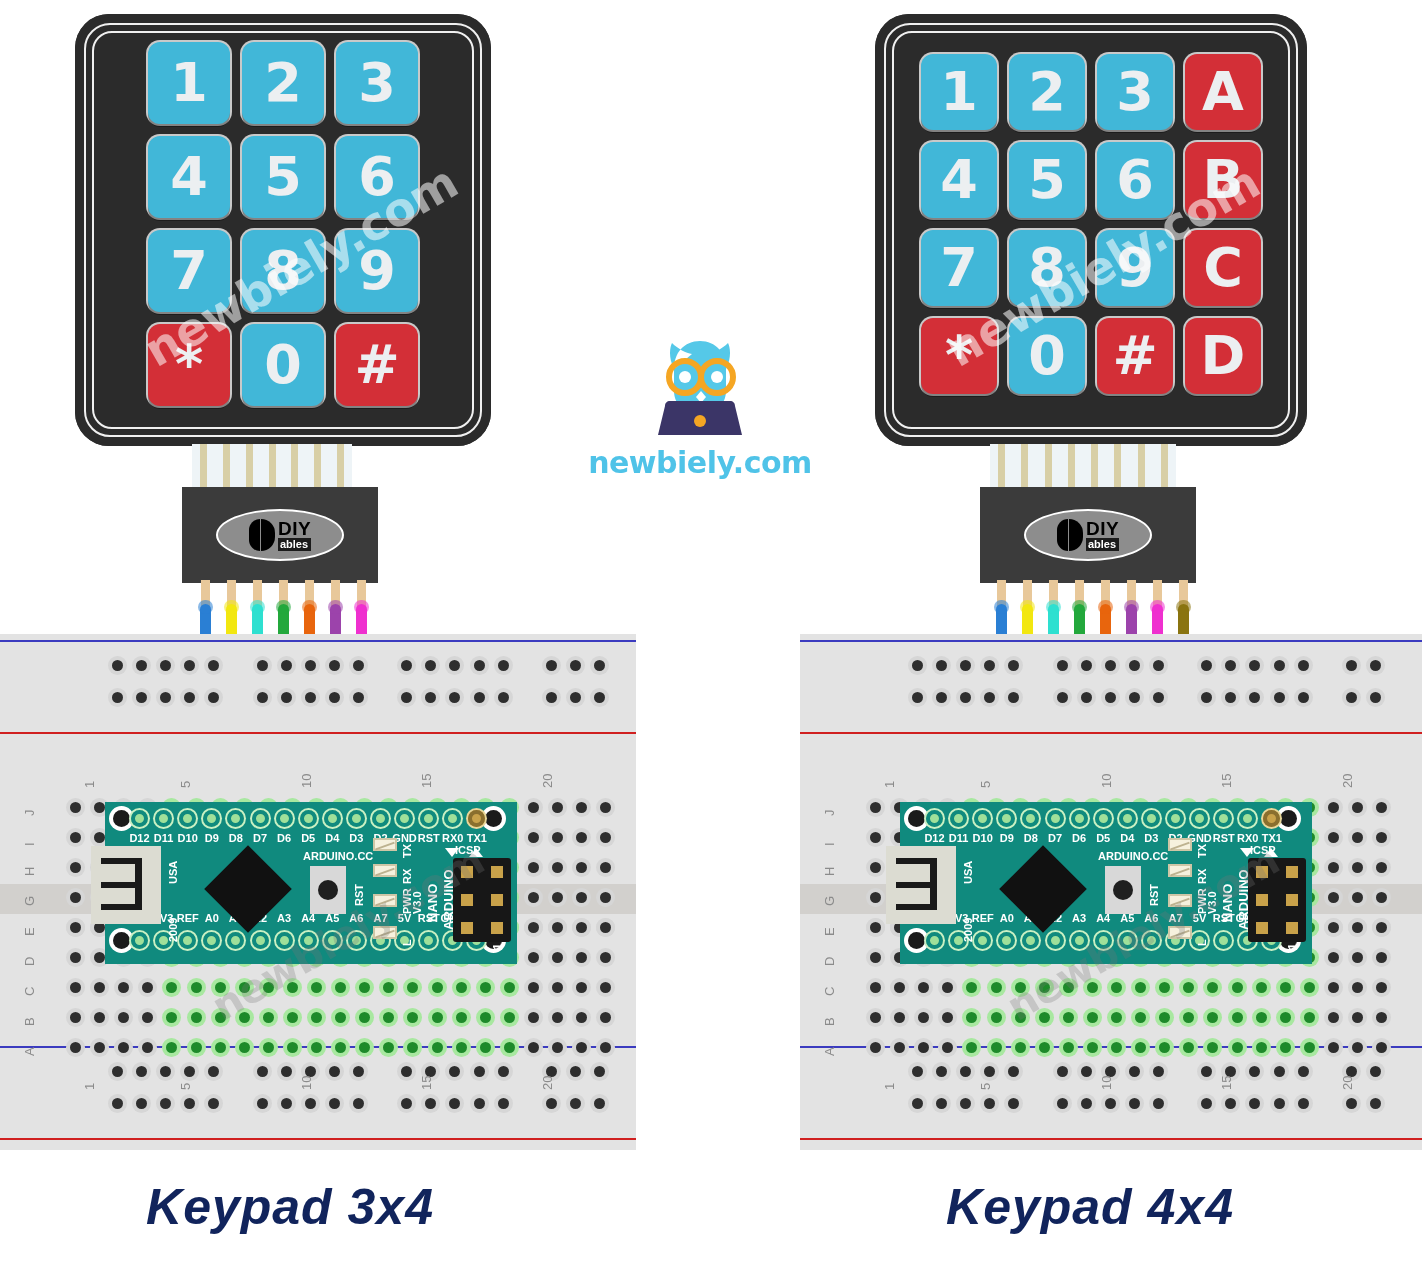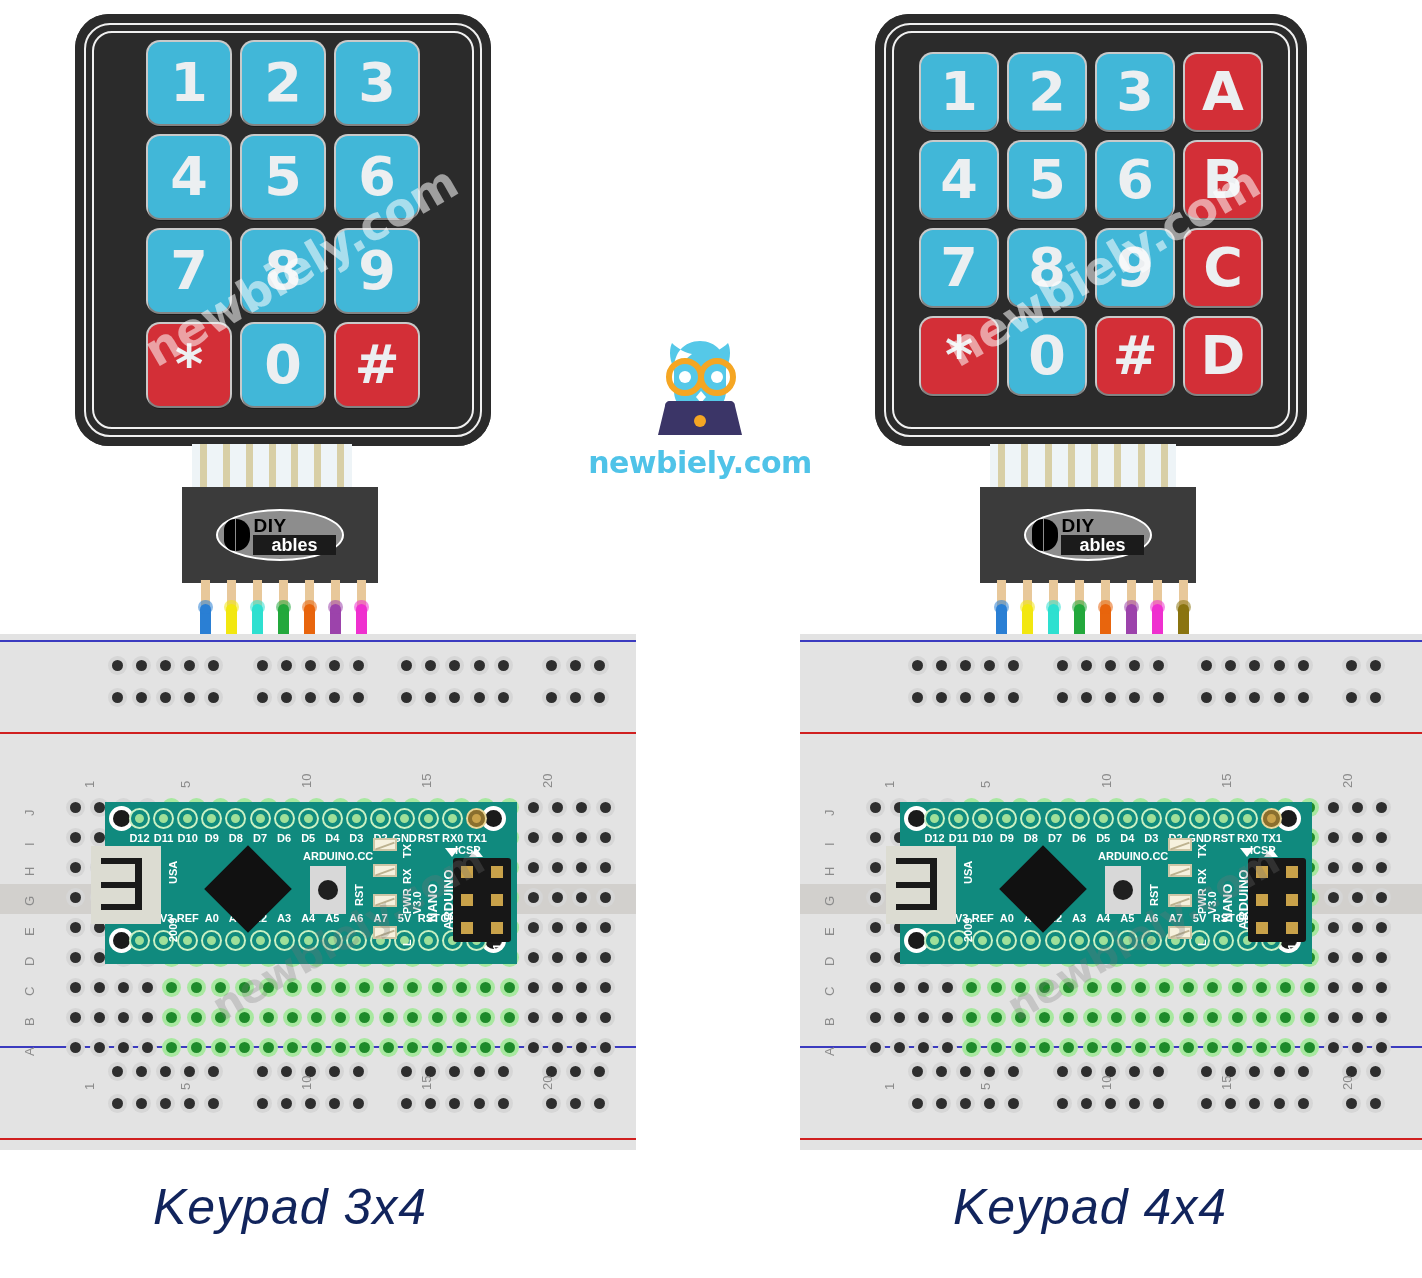--- a/index.html
+++ b/index.html
@@ -41,21 +41,21 @@
     position:absolute; left:50%; top:50%; transform:translate(-50%,-50%);
     width:128px; height:52px; border-radius:50%/50%;
     background:#8d8d8d; border:2px solid #ffffff;
     display:flex; align-items:center; justify-content:center; gap:3px;
   }
   .mod-d { width:26px; height:32px; position:relative; }
   .mod-d:before{content:"";position:absolute;left:0;top:0;width:11px;height:32px;background:#000;border-radius:11px 0 0 11px;}
   .mod-d:after{content:"";position:absolute;left:12px;top:0;width:14px;height:32px;background:#000;border-radius:0 14px 14px 0;}
   .mod-txt { display:flex; flex-direction:column; line-height:1; }
   .mod-txt .t1 { font-size:19px; font-weight:700; color:#000; letter-spacing:.5px; }
-  .mod-txt .t2 { font-size:18px; font-weight:700; color:#fff; background:#1b1b1b; padding:1px 18px; }
+  .mod-txt .t2 { font-size:11px; font-weight:700; color:#fff; background:#1b1b1b; padding:1px 2px; }
 
   
   .pig { position:absolute; width:9px; background:#e8c89a; }
   .wire { position:absolute; width:11px; border-radius:6px; }
   .wire .tip { position:absolute; left:-2px; right:-2px; height:14px; border-radius:7px; opacity:.55; }
   .wire .tip.top { top:-4px; }
   .wire .tip.bot { bottom:-4px; }
 
   
   .bb { position:absolute; background:#e3e3e3; }
@@ -99,21 +99,21 @@
 
   
   .logo { position:absolute; text-align:center; }
   .logo .owlwrap { position:relative; width:120px; height:110px; margin:0 auto; }
   .logo .owltxt { font-size:30px; font-weight:700; color:#4fc3e8; letter-spacing:-.5px;
                   font-family:"DejaVu Sans", sans-serif; }
 
   
   .caption {
     position:absolute; text-align:center; font-size:50px; font-style:italic;
-    color:#11245c; font-family:"Liberation Sans", sans-serif; letter-spacing:1px;
+    color:#11245c; font-family:"Liberation Sans", sans-serif; letter-spacing:1px;font-weight:bold;
   }
 
   
   .wm {
     position:absolute; color:rgba(255,255,255,.30); font-size:46px; font-weight:700;
     transform:rotate(-30deg); pointer-events:none; white-space:nowrap;
     font-family:"DejaVu Sans", sans-serif;
   }
   .wm.dark { color:rgba(255,255,255,.55); }
   .wm.gray { color:rgba(120,120,120,.28); }

